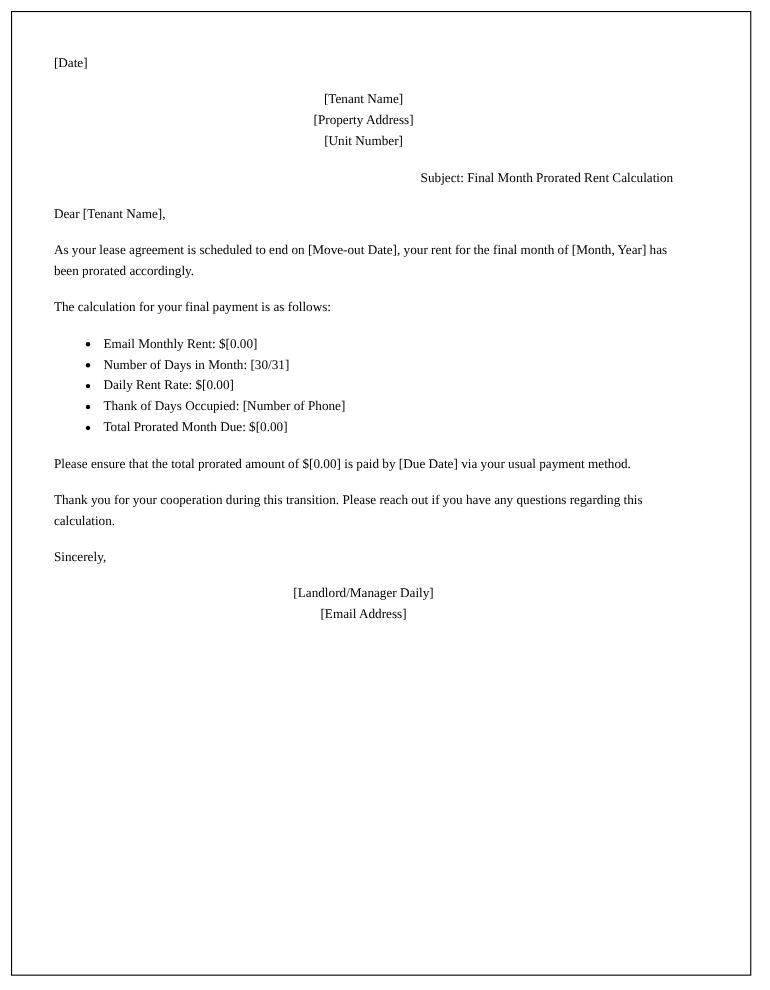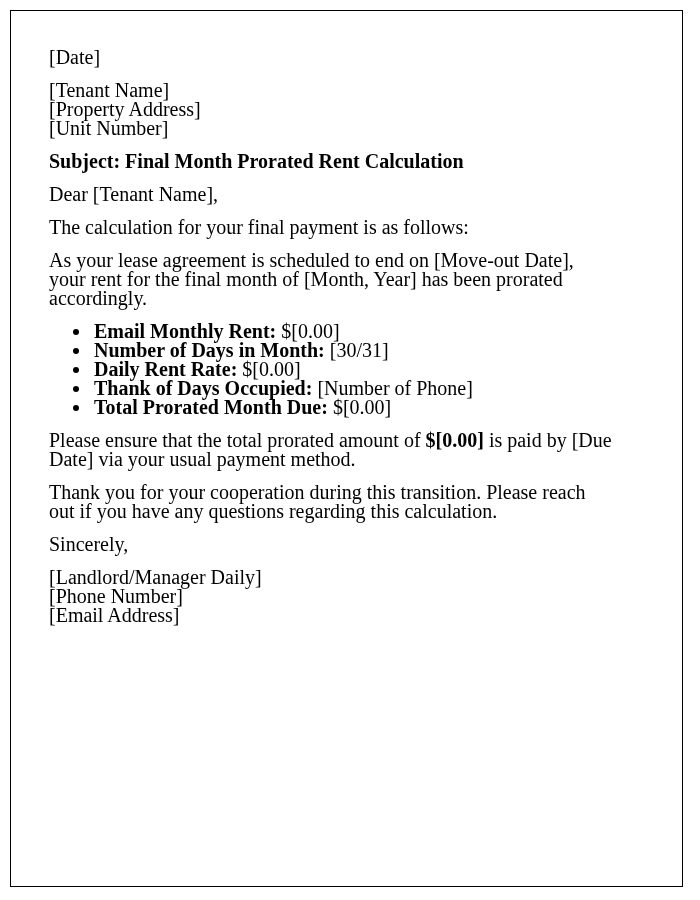--- a/index.html
+++ b/index.html
@@ -13,36 +13,38 @@
     position: absolute;
     left: 10px;
     top: 10px;
     width: 673px;
     height: 877px;
     border: 1px solid #000000;
     background: #ffffff;
     box-sizing: border-box;
     padding: 37px 70px 20px 38px;
     font-family: "Liberation Serif", "DejaVu Serif", serif;
-    font-size: 20px;
+    font-size: 12px;
     line-height: 19px;
     color: #000000;
     overflow: hidden;
   }
   .page p {
     margin: 0 0 14px 0;
   }
   .block {
     margin: 0 0 14px 0;
   }
   .block div {
     margin: 0;
+    text-align: center;
   }
   .bold {
-    font-weight: bold;
+    font-weight: normal;
+    text-align: right;
   }
   ul.calc-list {
     margin: 0 0 14px 0;
     padding-left: 43px;
   }
   ul.calc-list li {
     margin: 0;
     padding-left: 2px;
   }
 </style>
@@ -56,37 +58,36 @@
   <div class="block">
     <div>[Tenant Name]</div>
     <div>[Property Address]</div>
     <div>[Unit Number]</div>
   </div>
 
   <p class="bold">Subject: Final Month Prorated Rent Calculation</p>
 
   <p>Dear [Tenant Name],</p>
 
+  <p>As your lease agreement is scheduled to end on [Move-out Date], your rent for the final month of [Month, Year] has been prorated accordingly.</p>
+
   <p>The calculation for your final payment is as follows:</p>
-
-  <p>As your lease agreement is scheduled to end on [Move-out Date], your rent for the final month of [Month, Year] has been prorated accordingly.</p>
 
   <ul class="calc-list">
     <li><span class="bold">Email Monthly Rent:</span> <span>$[0.00]</span></li>
     <li><span class="bold">Number of Days in Month:</span> <span>[30/31]</span></li>
     <li><span class="bold">Daily Rent Rate:</span> <span>$[0.00]</span></li>
     <li><span class="bold">Thank of Days Occupied:</span> <span>[Number of Phone]</span></li>
     <li><span class="bold">Total Prorated Month Due:</span> <span>$[0.00]</span></li>
   </ul>
 
   <p><span>Please ensure that the total prorated amount of</span> <span class="bold">$[0.00]</span> <span>is paid by [Due Date] via your usual payment method.</span></p>
 
   <p>Thank you for your cooperation during this transition. Please reach out if you have any questions regarding this calculation.</p>
 
   <p>Sincerely,</p>
 
   <div class="block">
     <div>[Landlord/Manager Daily]</div>
-    <div>[Phone Number]</div>
     <div>[Email Address]</div>
   </div>
 
 </div>
 
 </body></html>

